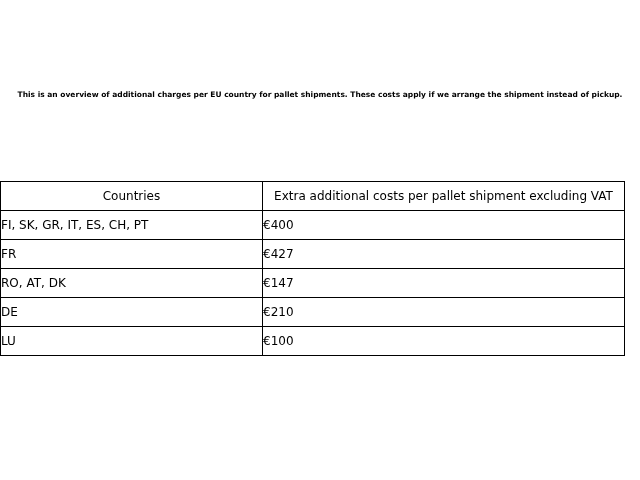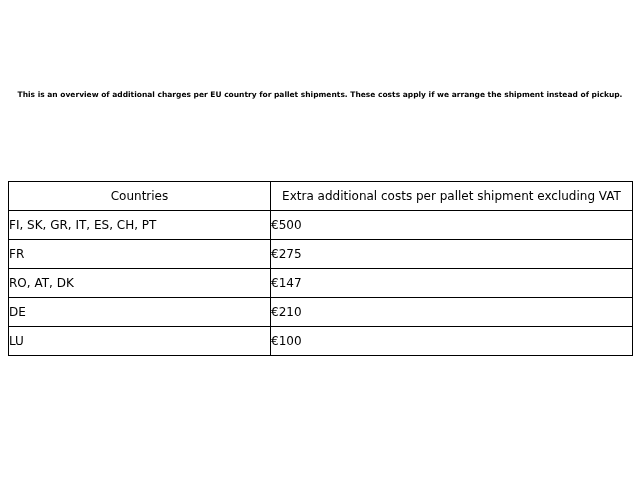--- a/index.html
+++ b/index.html
@@ -23,21 +23,21 @@
     top: 89px;
     width: 640px;
     text-align: center;
     font-size: 7.5px;
     font-weight: bold;
     line-height: 11px;
     color: #000000;
   }
   table.costs {
     position: absolute;
-    left: 8px;
+    left: 0;
     top: 181px;
     width: 624px;
     border-collapse: collapse;
     table-layout: fixed;
     background: #ffffff;
   }
   table.costs td, table.costs th {
     border: 1.5px solid #000000;
     height: 28px;
     font-size: 12px;
@@ -75,25 +75,25 @@
     </colgroup>
     <thead>
       <tr>
         <th>Countries</th>
         <th>Extra additional costs per pallet shipment excluding VAT</th>
       </tr>
     </thead>
     <tbody>
       <tr>
         <td class="countries-cell">FI, SK, GR, IT, ES, CH, PT</td>
-        <td class="cost-cell">€500</td>
+        <td class="cost-cell">€400</td>
       </tr>
       <tr>
         <td class="countries-cell">FR</td>
-        <td class="cost-cell">€275</td>
+        <td class="cost-cell">€427</td>
       </tr>
       <tr>
         <td class="countries-cell">RO, AT, DK</td>
         <td class="cost-cell">€147</td>
       </tr>
       <tr>
         <td class="countries-cell">DE</td>
         <td class="cost-cell">€210</td>
       </tr>
       <tr>

